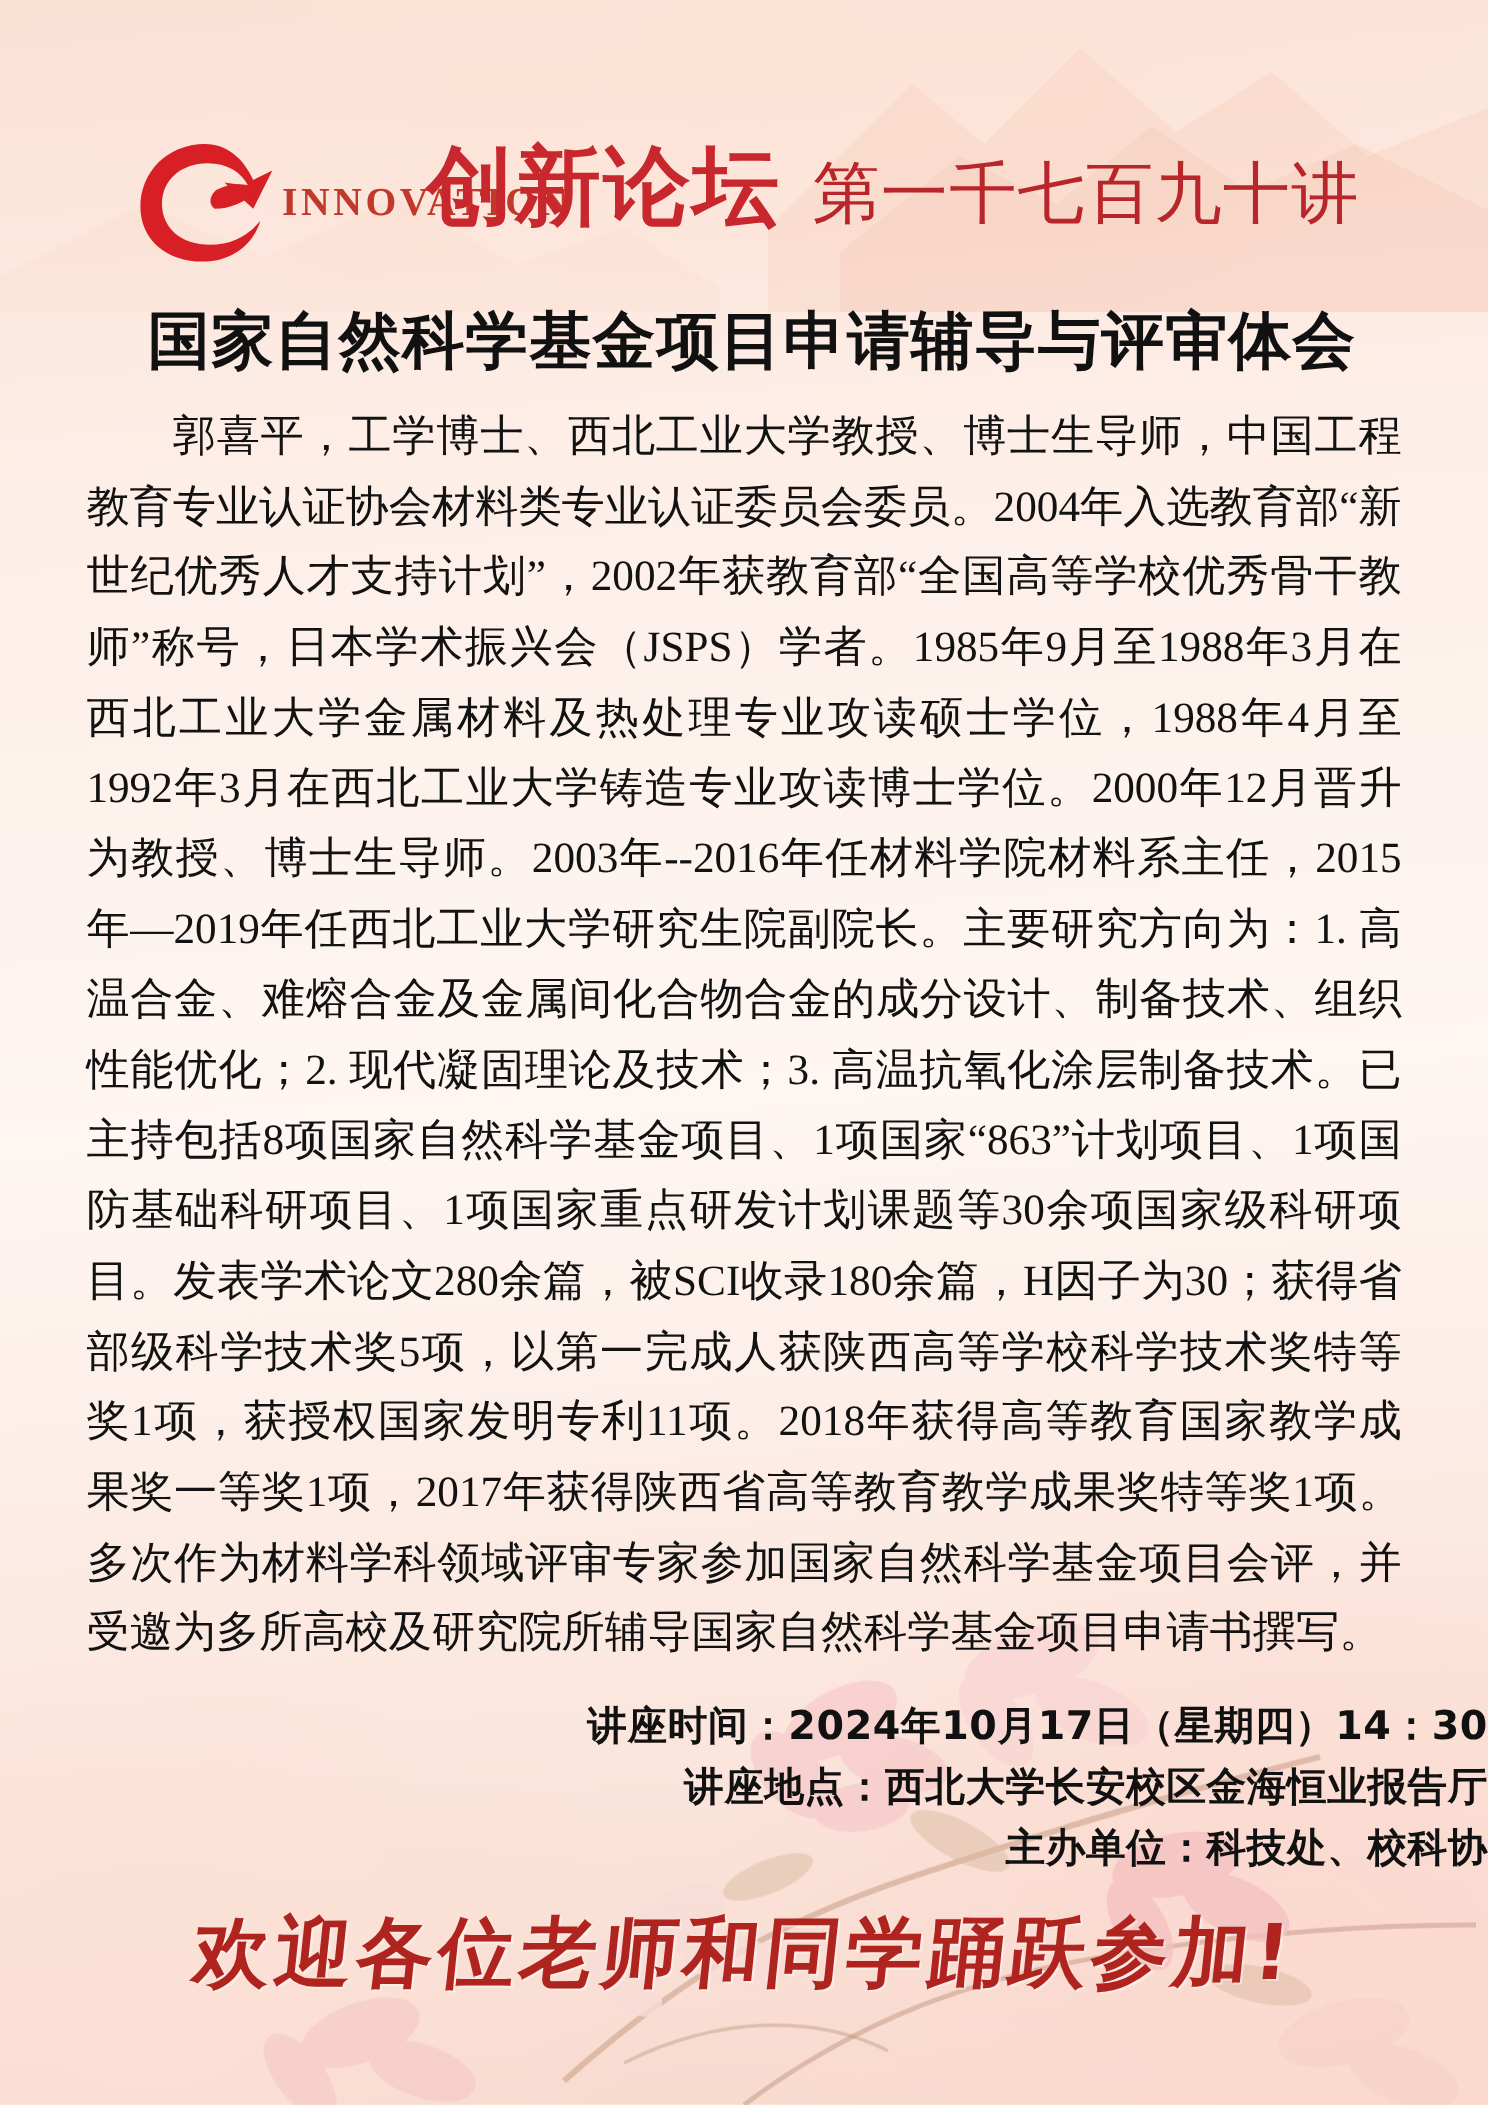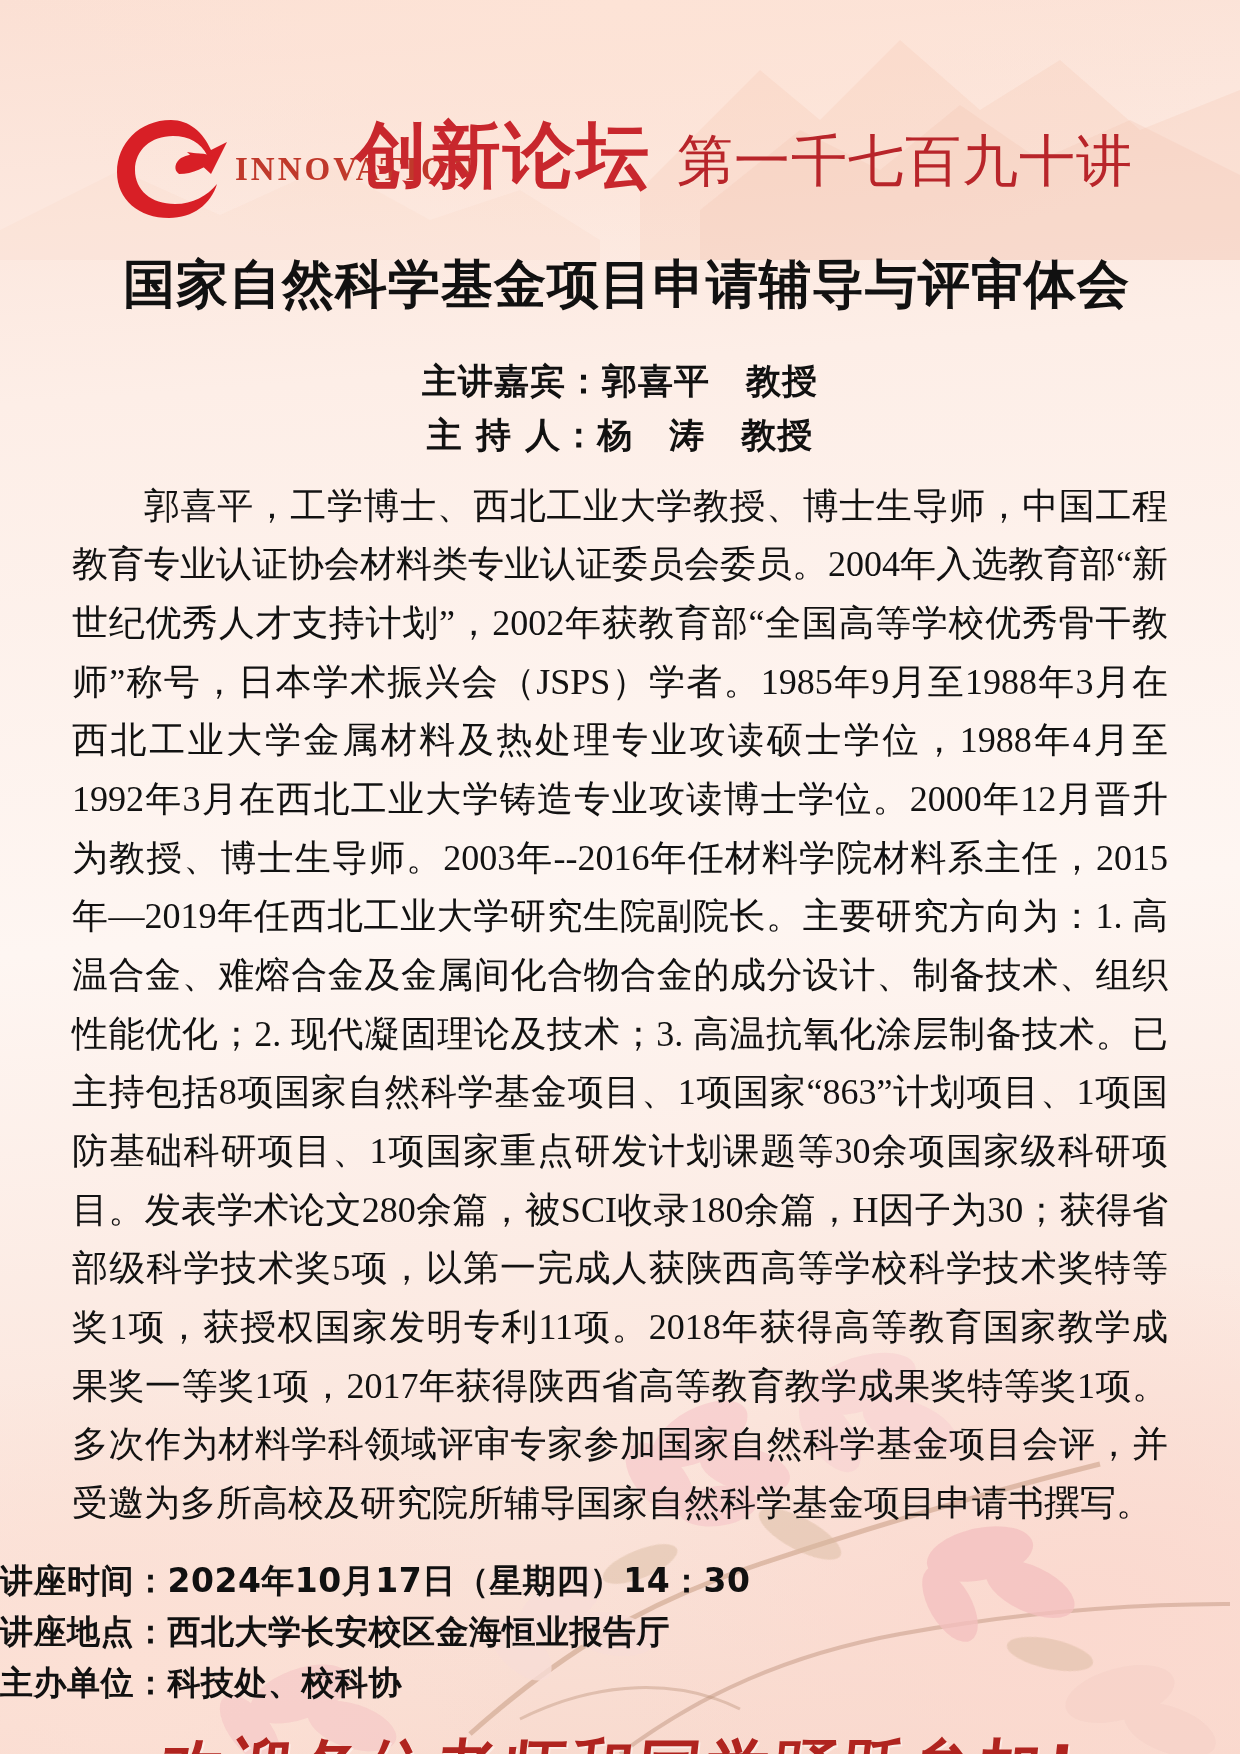--- a/index.html
+++ b/index.html
@@ -131,21 +131,23 @@
     line-height: 1.63;
     color: #121212;
     text-align: justify;
     text-justify: inter-ideograph;
     text-indent: 2em;
   }
 
   
   .info {
     margin: 22px 0 0 0;
+    padding-left: 200px;
     color: #111;
+    text-align: right;
   }
   .info-row {
     font-family: "DejaVu Sans", sans-serif;
     font-size: 33px;
     font-weight: 700;
     line-height: 1.55;
     letter-spacing: 0.5px;
     white-space: nowrap;
   }
   .info-label { }
@@ -236,24 +238,20 @@
         <div class="logo-word">INNOVATION</div>
       </div>
       <div class="title-block">
         <div class="forum-title">创新论坛</div>
         <div class="forum-session">第一千七百九十讲</div>
       </div>
     </div>
 
     <div class="main-title">国家自然科学基金项目申请辅导与评审体会</div>
 
-    <div class="speakers">
-      <div class="speaker-row">主讲嘉宾：郭喜平　教授</div>
-      <div class="speaker-row">主 持 人：杨　涛　教授</div>
-    </div>
 
     <div class="bio">郭喜平，工学博士、西北工业大学教授、博士生导师，中国工程教育专业认证协会材料类专业认证委员会委员。2004年入选教育部“新世纪优秀人才支持计划”，2002年获教育部“全国高等学校优秀骨干教师”称号，日本学术振兴会（JSPS）学者。1985年9月至1988年3月在西北工业大学金属材料及热处理专业攻读硕士学位，1988年4月至1992年3月在西北工业大学铸造专业攻读博士学位。2000年12月晋升为教授、博士生导师。2003年--2016年任材料学院材料系主任，2015年—2019年任西北工业大学研究生院副院长。主要研究方向为：1. 高温合金、难熔合金及金属间化合物合金的成分设计、制备技术、组织性能优化；2. 现代凝固理论及技术；3. 高温抗氧化涂层制备技术。已主持包括8项国家自然科学基金项目、1项国家“863”计划项目、1项国防基础科研项目、1项国家重点研发计划课题等30余项国家级科研项目。发表学术论文280余篇，被SCI收录180余篇，H因子为30；获得省部级科学技术奖5项，以第一完成人获陕西高等学校科学技术奖特等奖1项，获授权国家发明专利11项。2018年获得高等教育国家教学成果奖一等奖1项，2017年获得陕西省高等教育教学成果奖特等奖1项。多次作为材料学科领域评审专家参加国家自然科学基金项目会评，并受邀为多所高校及研究院所辅导国家自然科学基金项目申请书撰写。</div>
 
     <div class="info">
       <div class="info-row">
         <span class="info-label">讲座时间：</span><span class="info-value">2024年10月17日（星期四）14：30</span>
       </div>
       <div class="info-row">
         <span class="info-label">讲座地点：</span><span class="info-value">西北大学长安校区金海恒业报告厅</span>
       </div>

